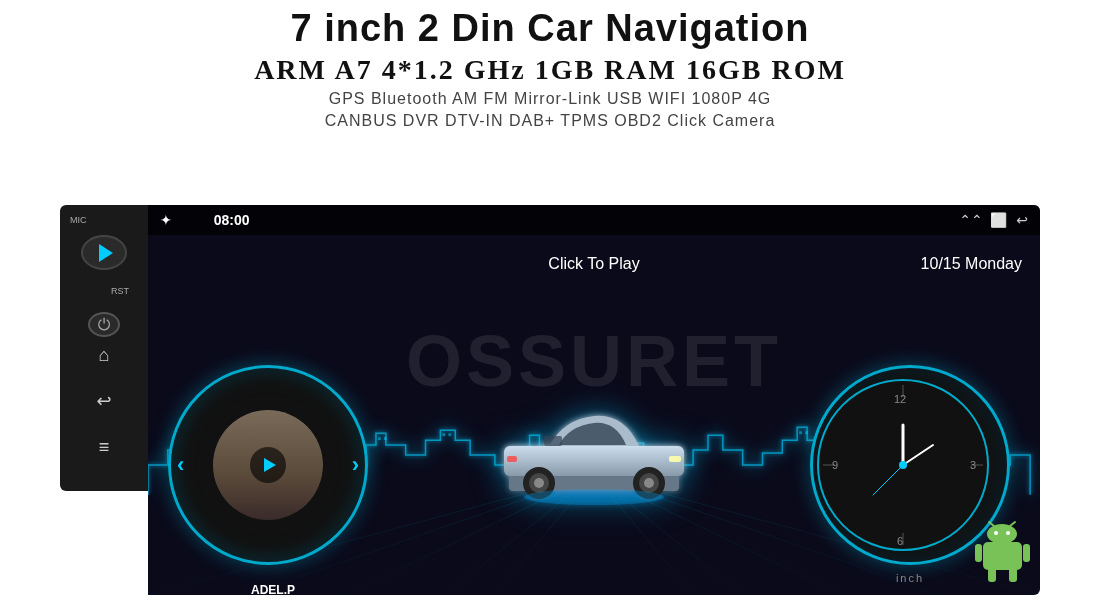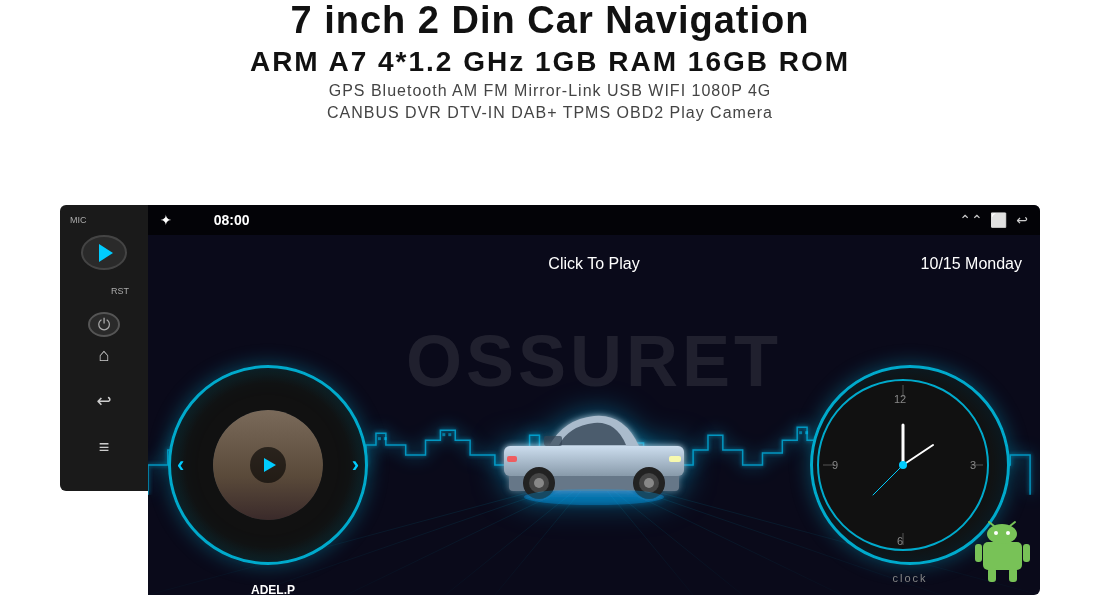--- a/index.html
+++ b/index.html
@@ -15,36 +15,38 @@
     .page-container {
       width: 1100px;
       height: 615px;
       background: #fff;
       position: relative;
     }
 
     
     .header-section {
       text-align: center;
+      padding-top: 8px;
     }
 
     .main-title {
       font-size: 38px;
       font-weight: 900;
       color: #111;
       letter-spacing: 1px;
       line-height: 1.1;
     }
 
     .specs-line {
       font-size: 28px;
       font-weight: 900;
       color: #111;
       margin-top: 4px;
       letter-spacing: 2px;
+      font-family: Liberation Serif, serif;
     }
 
     .features-line1, .features-line2 {
       font-size: 16px;
       color: #444;
       margin-top: 4px;
       letter-spacing: 1px;
     }
 
     
@@ -405,21 +407,21 @@
   </style>
 </head>
 <body>
 
 <div class="page-container">
 
   <div class="header-section">
     <div class="main-title">7 inch 2 Din Car Navigation</div>
     <div class="specs-line">ARM A7 4*1.2 GHz    1GB RAM    16GB ROM</div>
     <div class="features-line1">GPS  Bluetooth  AM  FM  Mirror-Link  USB  WIFI  1080P  4G</div>
-    <div class="features-line2">CANBUS   DVR   DTV-IN   DAB+   TPMS   OBD2   Play Camera</div>
+    <div class="features-line2">CANBUS   DVR   DTV-IN   DAB+   TPMS   OBD2   Click Camera</div>
   </div>
 
   <div class="car-unit-wrapper">
 
     <div class="physical-unit">
       <div class="mic-label">MIC</div>
       <div class="play-btn">
         <div class="play-triangle"></div>
       </div>
       <div class="rst-label">RST</div>
@@ -607,21 +609,21 @@
             <text x="160" y="94" fill="#888" font-size="11" text-anchor="middle">3</text>
 
             <line x1="90" y1="90" x2="90" y2="50" stroke="#fff" stroke-width="3" stroke-linecap="round"></line>
 
             <line x1="90" y1="90" x2="120" y2="70" stroke="#fff" stroke-width="2" stroke-linecap="round"></line>
 
             <line x1="90" y1="90" x2="60" y2="120" stroke="#00ccff" stroke-width="1" stroke-linecap="round"></line>
 
             <circle cx="90" cy="90" r="4" fill="#00ccff"></circle>
           </svg>
-          <div class="clock-label">clock</div>
+          <div class="clock-label">inch</div>
         </div>
       </div>
 
       <div class="android-logo">
         <svg width="55" height="65" viewBox="0 0 55 65">
 
           <rect x="8" y="22" width="39" height="28" rx="5" fill="#78C257"></rect>
 
           <ellipse cx="27" cy="14" rx="15" ry="10" fill="#78C257"></ellipse>
 

